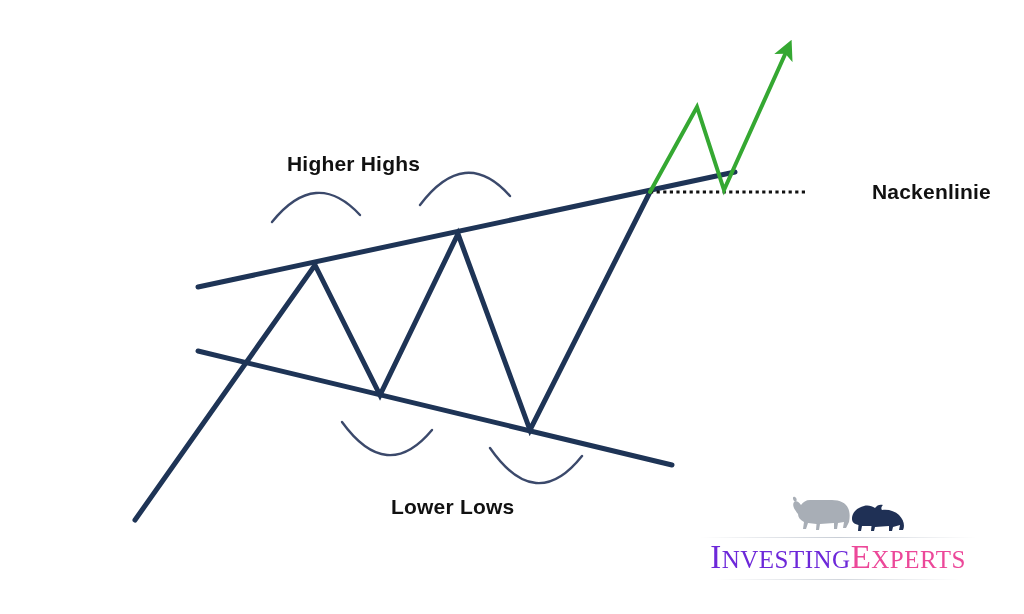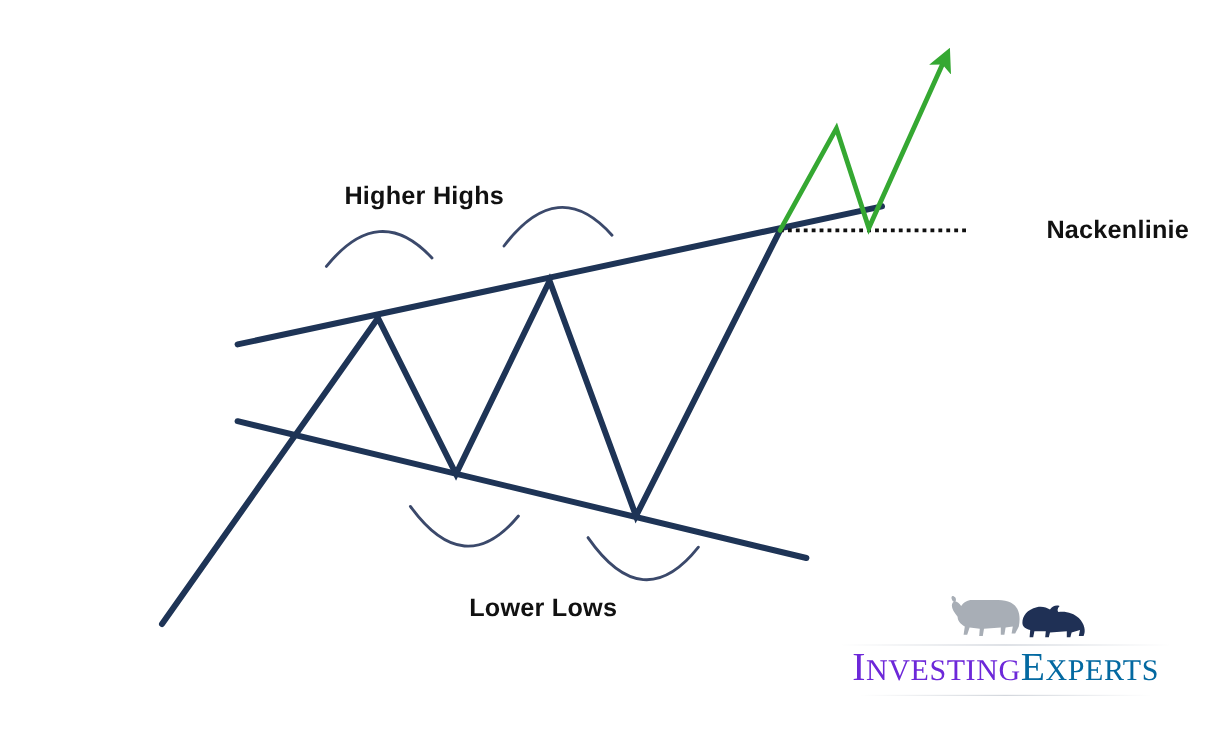--- a/index.html
+++ b/index.html
@@ -74,21 +74,21 @@
     font-family: "Liberation Serif", serif;
     font-size: 33px;
     line-height: 40px;
     white-space: nowrap;
   }
   .word-investing {
     color: #6d28d9;
     letter-spacing: 0.5px;
   }
   .word-experts {
-    color: #0369a1;
+    color: #ec4899;
     letter-spacing: 0.5px;
   }
   .cap {
     font-size: 33px;
   }
   .small {
     font-size: 25px;
   }
   #logo-rule-top {
     position: absolute;

